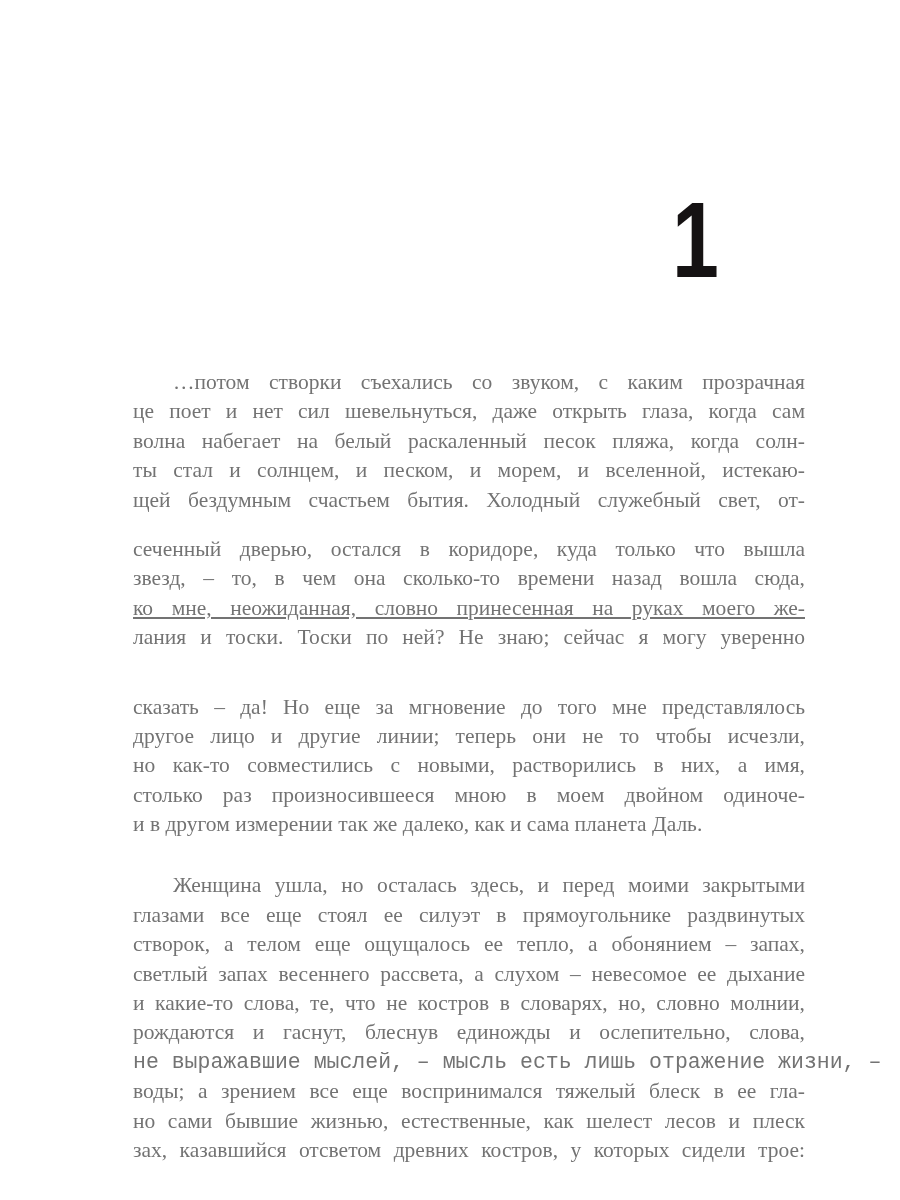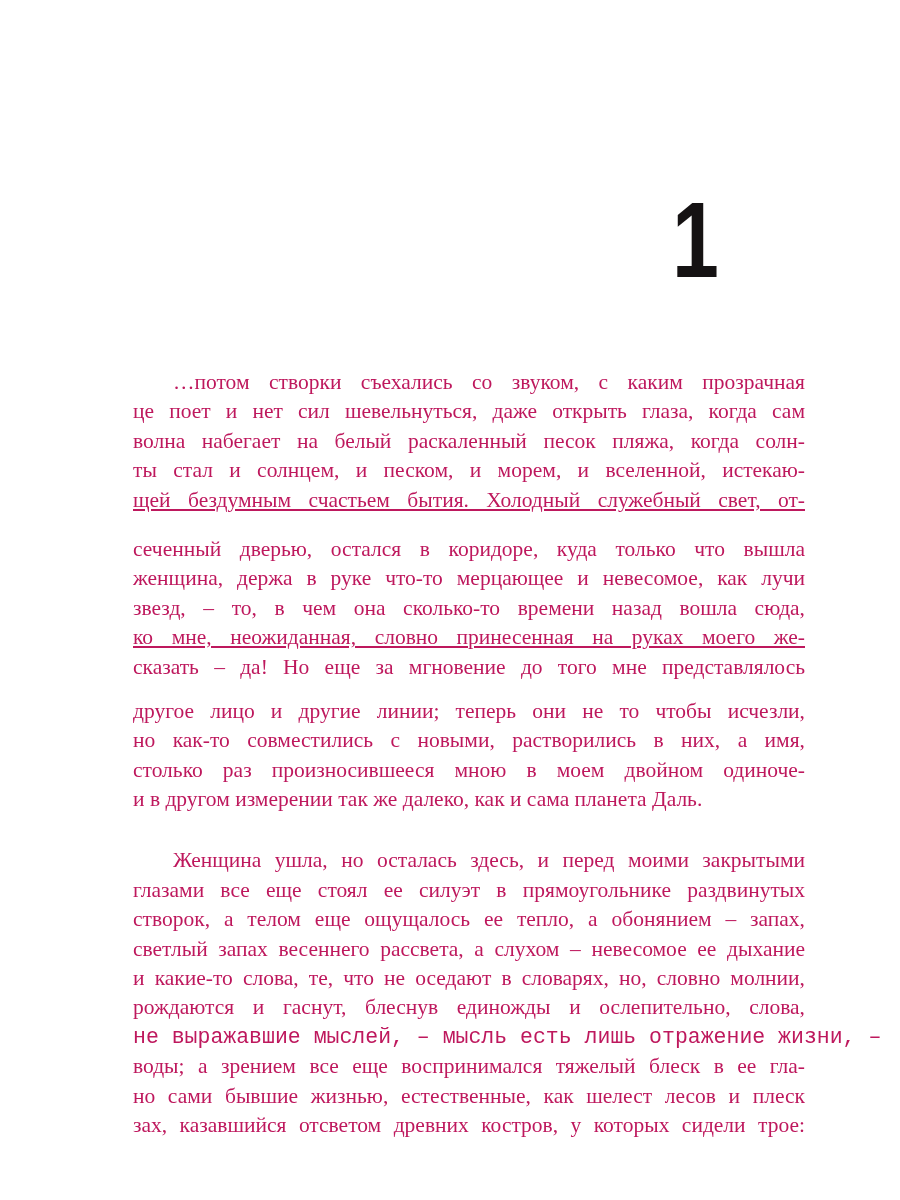--- a/index.html
+++ b/index.html
@@ -29,21 +29,21 @@
       letter-spacing: -2px;
     }
     .text-block {
       position: absolute;
       left: 133px;
       top: 368px;
       width: 672px;
       font-family: "Liberation Serif", serif;
       font-size: 21.5px;
       line-height: 29.4px;
-      color: #be185d;
+      color: #737373;
     }
     .line {
       display: block;
       white-space: nowrap;
       text-align: justify;
       text-align-last: justify;
       height: 29.4px;
       overflow: visible;
     }
     .line.last {
@@ -58,37 +58,37 @@
 
 <div class="page">
   <div class="chapter-number">1</div>
 
   <div class="text-block">
     <div class="paragraph">
       <span class="line indent" style="word-spacing: 0px;">…потом створки съехались со звуком, с каким прозрачная</span>
       <span class="line" style="word-spacing: 0px;">це поет и нет сил шевельнуться, даже открыть глаза, когда сам</span>
       <span class="line" style="word-spacing: 0px;">волна набегает на белый раскаленный песок пляжа, когда солн-</span>
       <span class="line" style="word-spacing: 0px;">ты стал и солнцем, и песком, и морем, и вселенной, истекаю-</span>
-      <span class="line" style="word-spacing: 0px; text-decoration: underline;">щей бездумным счастьем бытия. Холодный служебный свет, от-</span>
+      <span class="line" style="word-spacing: 0px;">щей бездумным счастьем бытия. Холодный служебный свет, от-</span>
       <span class="line" style="word-spacing: 0px; margin-top: 20px;">сеченный дверью, остался в коридоре, куда только что вышла</span>
-      <span class="line" style="word-spacing: 0px;">женщина, держа в руке что-то мерцающее и невесомое, как лучи</span>
       <span class="line" style="word-spacing: 0px;">звезд, – то, в чем она сколько-то времени назад вошла сюда,</span>
       <span class="line" style="word-spacing: 0px; text-decoration: underline;">ко мне, неожиданная, словно принесенная на руках моего же-</span>
-      <span class="line" style="word-spacing: 0px;">сказать – да! Но еще за мгновение до того мне представлялось</span>
-      <span class="line" style="word-spacing: 0px; margin-top: 15px;">другое лицо и другие линии; теперь они не то чтобы исчезли,</span>
+      <span class="line" style="word-spacing: 0px;">лания и тоски. Тоски по ней? Не знаю; сейчас я могу уверенно</span>
+      <span class="line" style="word-spacing: 0px; margin-top: 40px;">сказать – да! Но еще за мгновение до того мне представлялось</span>
+      <span class="line" style="word-spacing: 0px;">другое лицо и другие линии; теперь они не то чтобы исчезли,</span>
       <span class="line" style="word-spacing: 0px;">но как-то совместились с новыми, растворились в них, а имя,</span>
       <span class="line" style="word-spacing: 0px;">столько раз произносившееся мною в моем двойном одиноче-</span>
       <span class="line last">и в другом измерении так же далеко, как и сама планета Даль.</span>
     </div>
     <div class="paragraph">
       <span class="line indent" style="word-spacing: 0px; margin-top: 32px;">Женщина ушла, но осталась здесь, и перед моими закрытыми</span>
       <span class="line" style="word-spacing: 0px;">глазами все еще стоял ее силуэт в прямоугольнике раздвинутых</span>
       <span class="line" style="word-spacing: 0px;">створок, а телом еще ощущалось ее тепло, а обонянием – запах,</span>
       <span class="line" style="word-spacing: 0px;">светлый запах весеннего рассвета, а слухом – невесомое ее дыхание</span>
-      <span class="line" style="word-spacing: 0px;">и какие-то слова, те, что не оседают в словарях, но, словно молнии,</span>
+      <span class="line" style="word-spacing: 0px;">и какие-то слова, те, что не костров в словарях, но, словно молнии,</span>
       <span class="line" style="word-spacing: 0px;">рождаются и гаснут, блеснув единожды и ослепительно, слова,</span>
       <span class="line" style="word-spacing: 0px; font-family: Liberation Mono, monospace;">не выражавшие мыслей, – мысль есть лишь отражение жизни, –</span>
       <span class="line" style="word-spacing: 0px;">воды; а зрением все еще воспринимался тяжелый блеск в ее гла-</span>
       <span class="line" style="word-spacing: 0px;">но сами бывшие жизнью, естественные, как шелест лесов и плеск</span>
       <span class="line" style="word-spacing: 0px;">зах, казавшийся отсветом древних костров, у которых сидели трое:</span>
     </div>
   </div>
 </div>
 
 </body></html>

